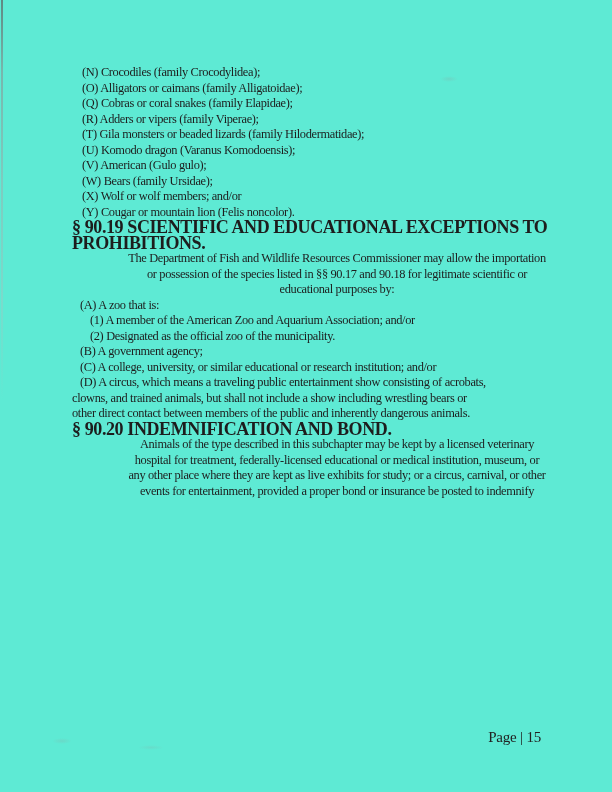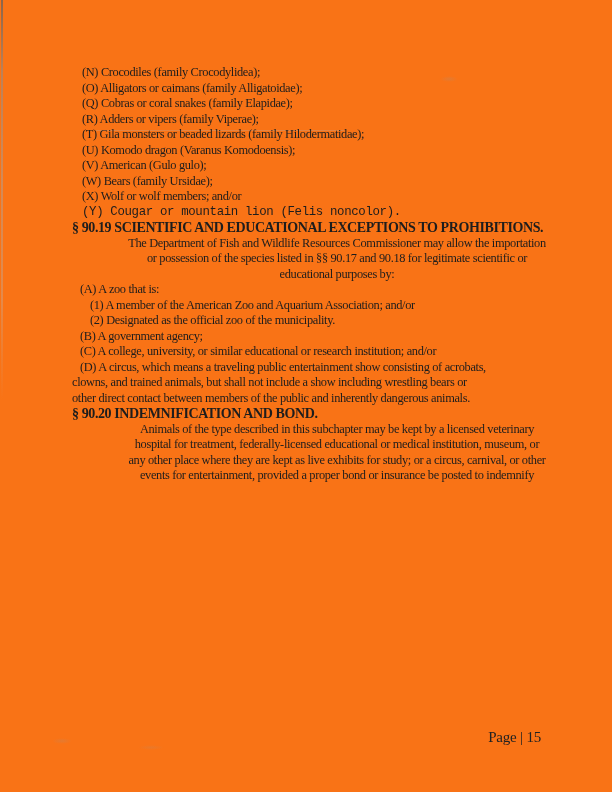--- a/index.html
+++ b/index.html
@@ -2,46 +2,46 @@
 <html><head>
 <meta charset="utf-8">
 <style>
   html, body { margin: 0; padding: 0; }
   body { background: #ffffff; }
 
   .page {
     position: relative;
     width: 612px;
     height: 792px;
-    background: #f97316;
+    background: #5eead4;
     overflow: hidden;
     font-family: "Liberation Serif", "DejaVu Serif", serif;
     color: #1d1d1d;
   }
 
   .content {
     position: absolute;
     left: 72px;
     top: 65px;
     width: 530px;
     font-size: 12.4px;
     line-height: 15.5px;
     letter-spacing: -0.35px;
   }
 
   .content p { margin: 0; white-space: pre-wrap; }
 
   
   .sp { margin-bottom: 8px; padding-left: 10px; }
-  .sp-last { margin-bottom: 0; font-family: Liberation Mono, monospace; }
+  .sp-last { margin-bottom: 0; }
 
   
   .heading {
     font-weight: bold;
-    font-size: 14px;
+    font-size: 18px;
     letter-spacing: -0.4px;
   }
   .h-9019 { margin-top: 30px; }
   .h-9020 { margin-top: 24px; }
 
   
   .par { margin-top: 7px; text-align: center; }
 
   
   .sub { margin-bottom: 8px; padding-left: 8px; }

